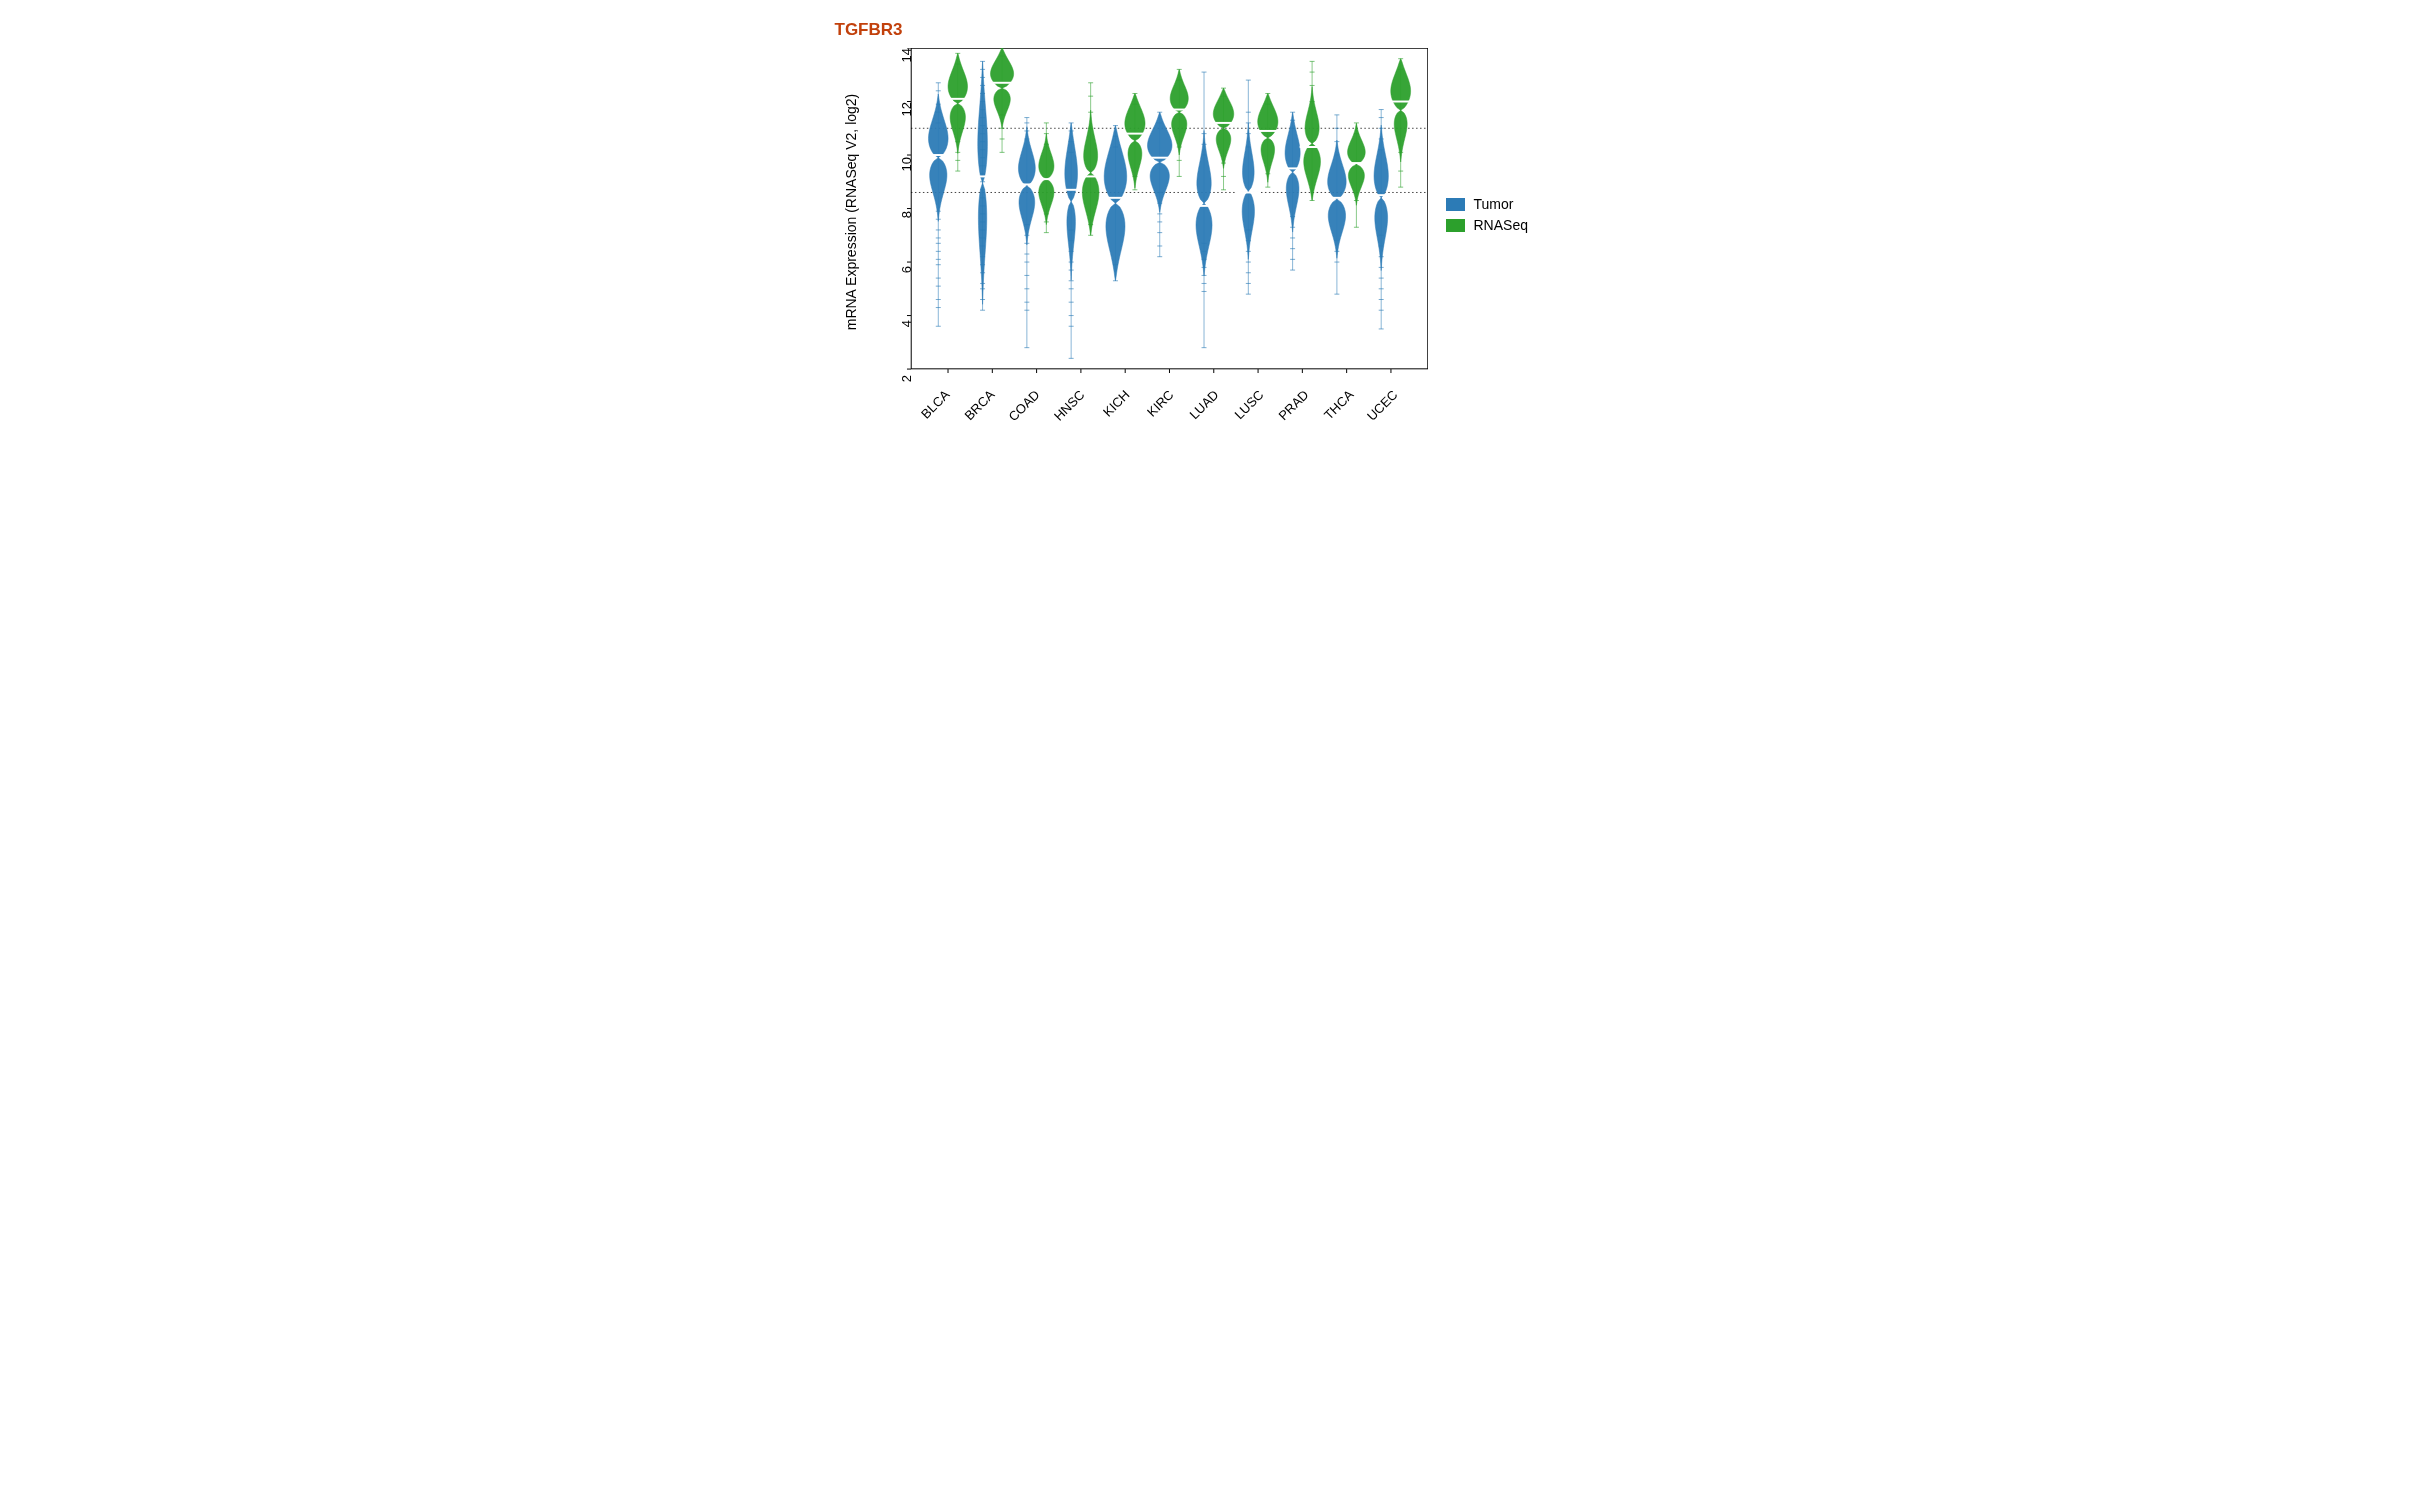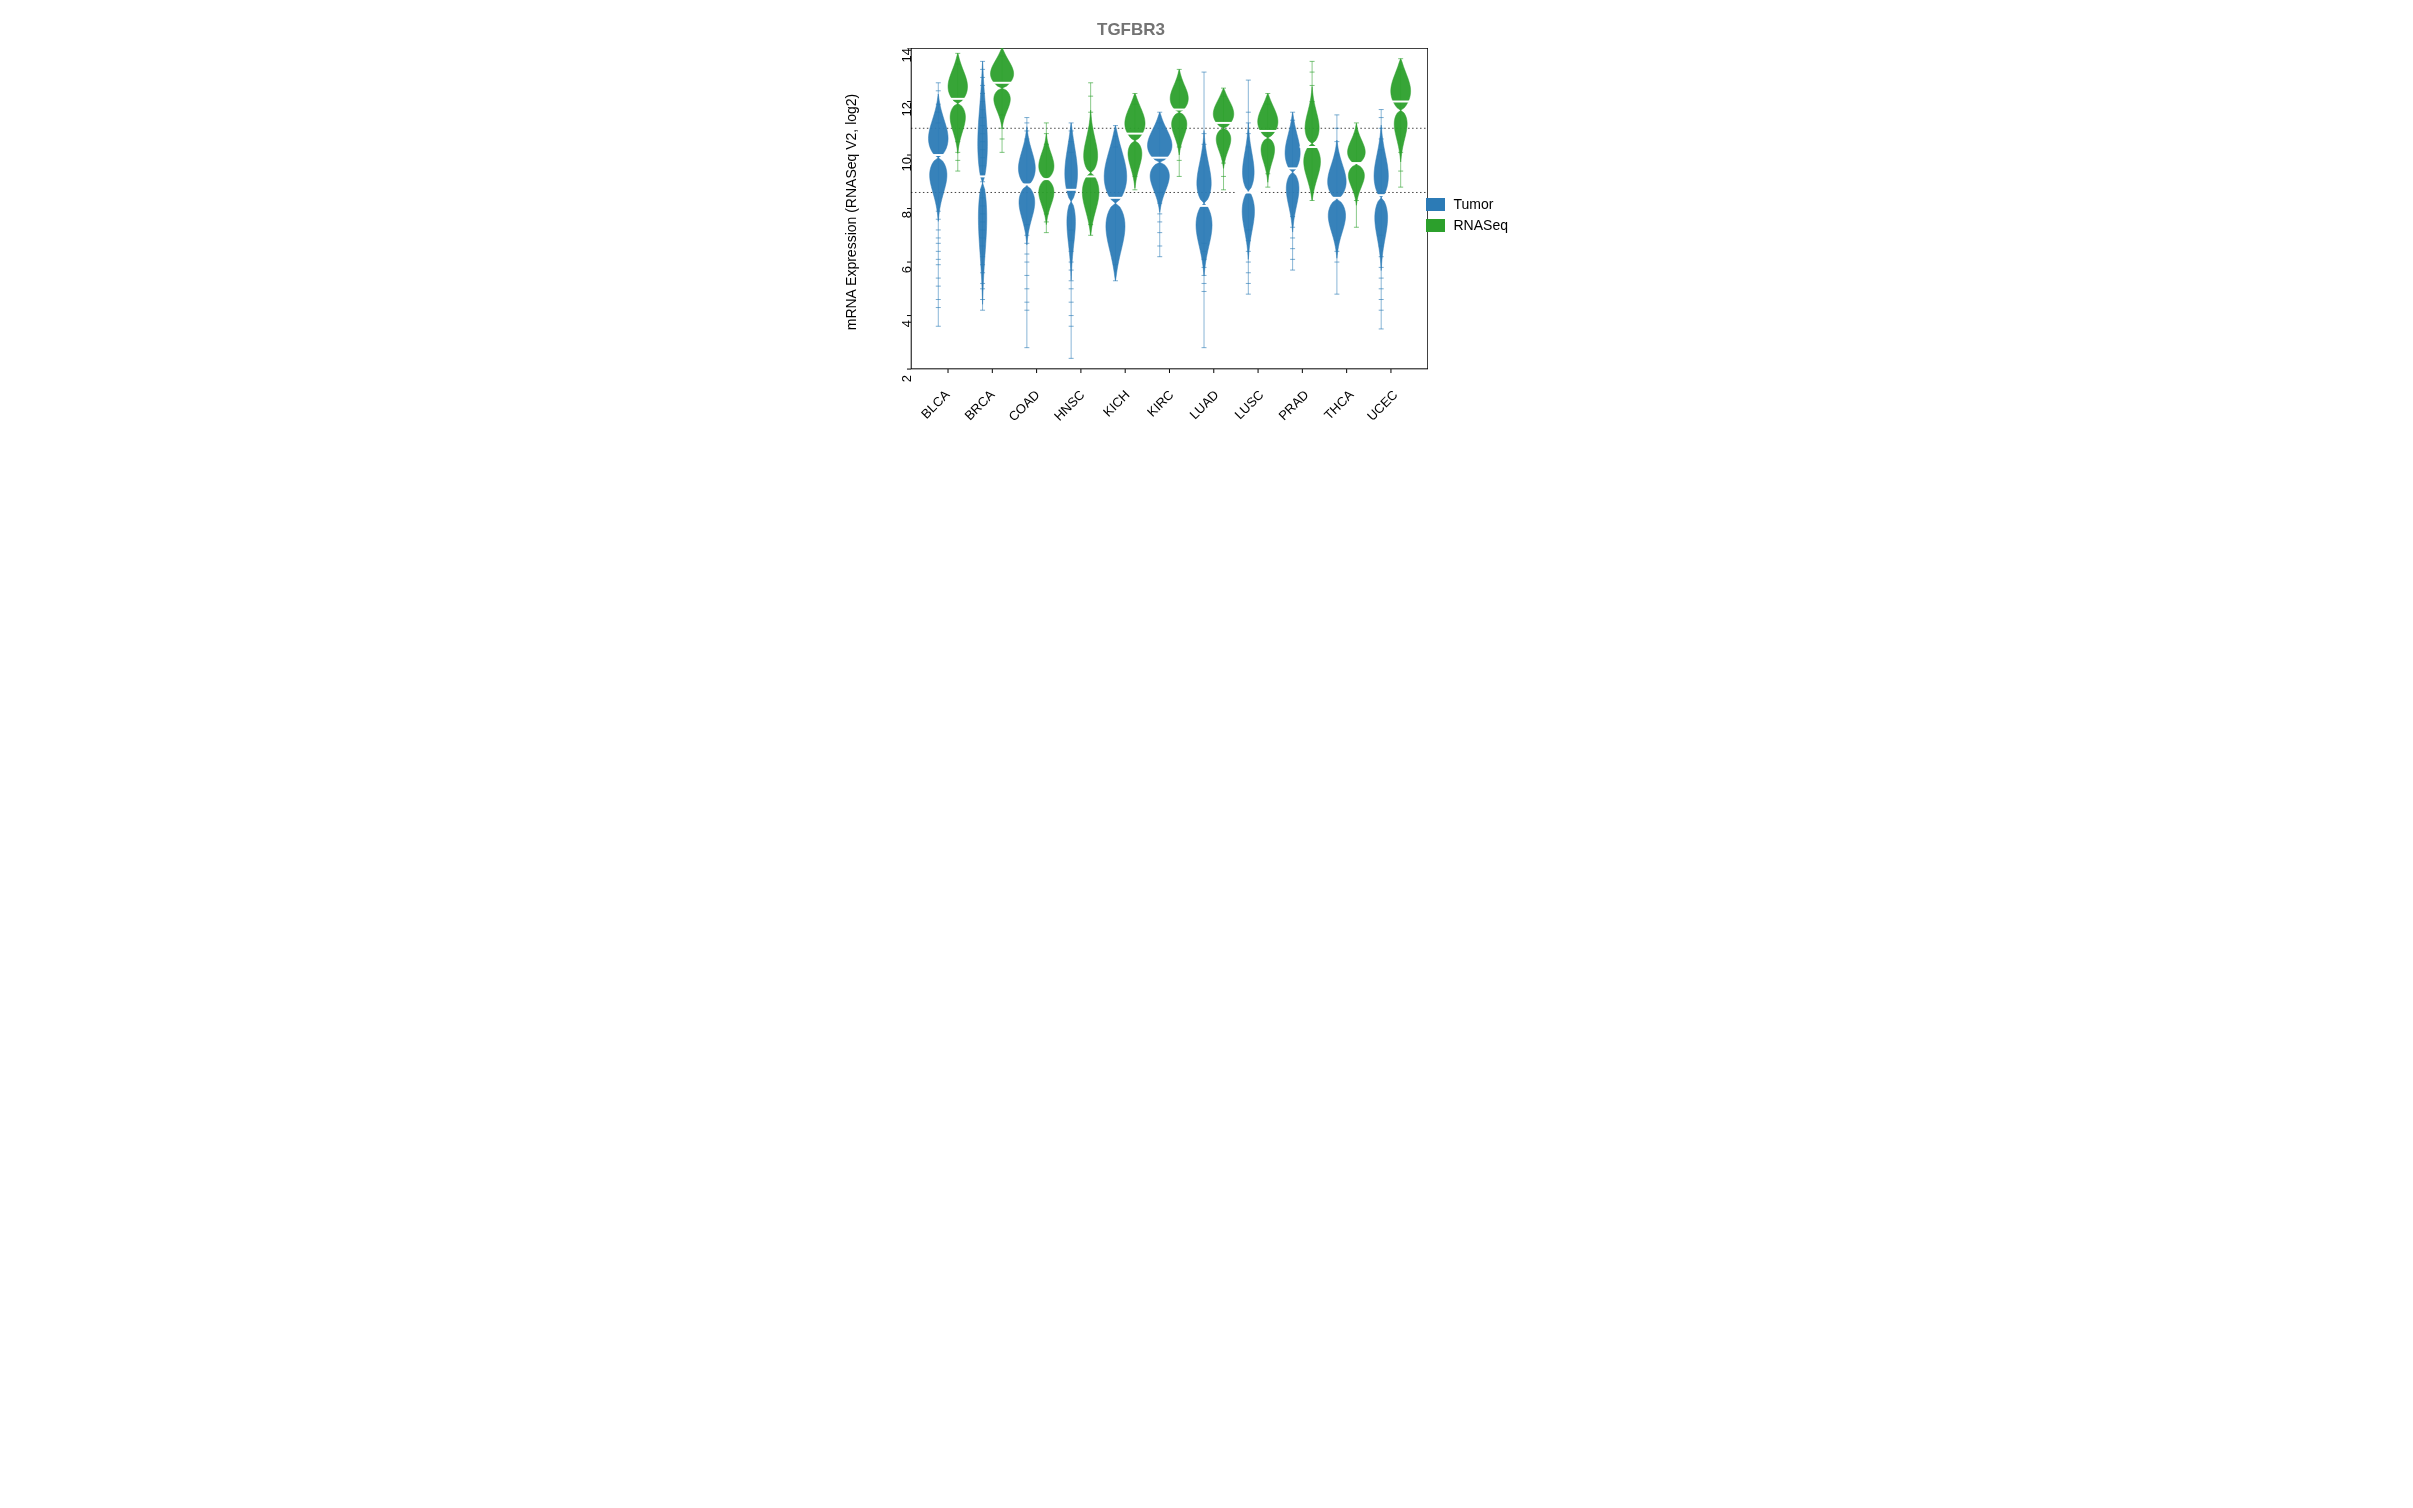--- a/index.html
+++ b/index.html
@@ -13,24 +13,24 @@
     width: 744px;
     height: 465px;
     margin: 0 auto;
     box-sizing: border-box;
   }
   .title {
     position: absolute;
     top: 20px;
     left: 0;
     width: 593px;
-    text-align: center;
+    text-align: left;
     font-size: 17px;
     font-weight: 700;
-    color: #737373;
+    color: #c2410c;
   }
   .plot-wrap {
     position: absolute;
     left: 70px;
     top: 48px;
     width: 523px;
     height: 327px;
   }
   .plot-area {
     width: 100%;
@@ -80,21 +80,21 @@
   .x-tick {
     position: absolute;
     top: 0;
     font-size: 13px;
     color: #000;
     transform-origin: 100% 0;
     white-space: nowrap;
   }
   .legend {
     position: absolute;
-    left: 591px;
+    left: 611px;
     top: 191px;
     width: 116px;
   }
   .legend-row {
     display: flex;
     align-items: center;
     margin: 5px 0;
   }
   .legend-swatch {
     width: 19px;

